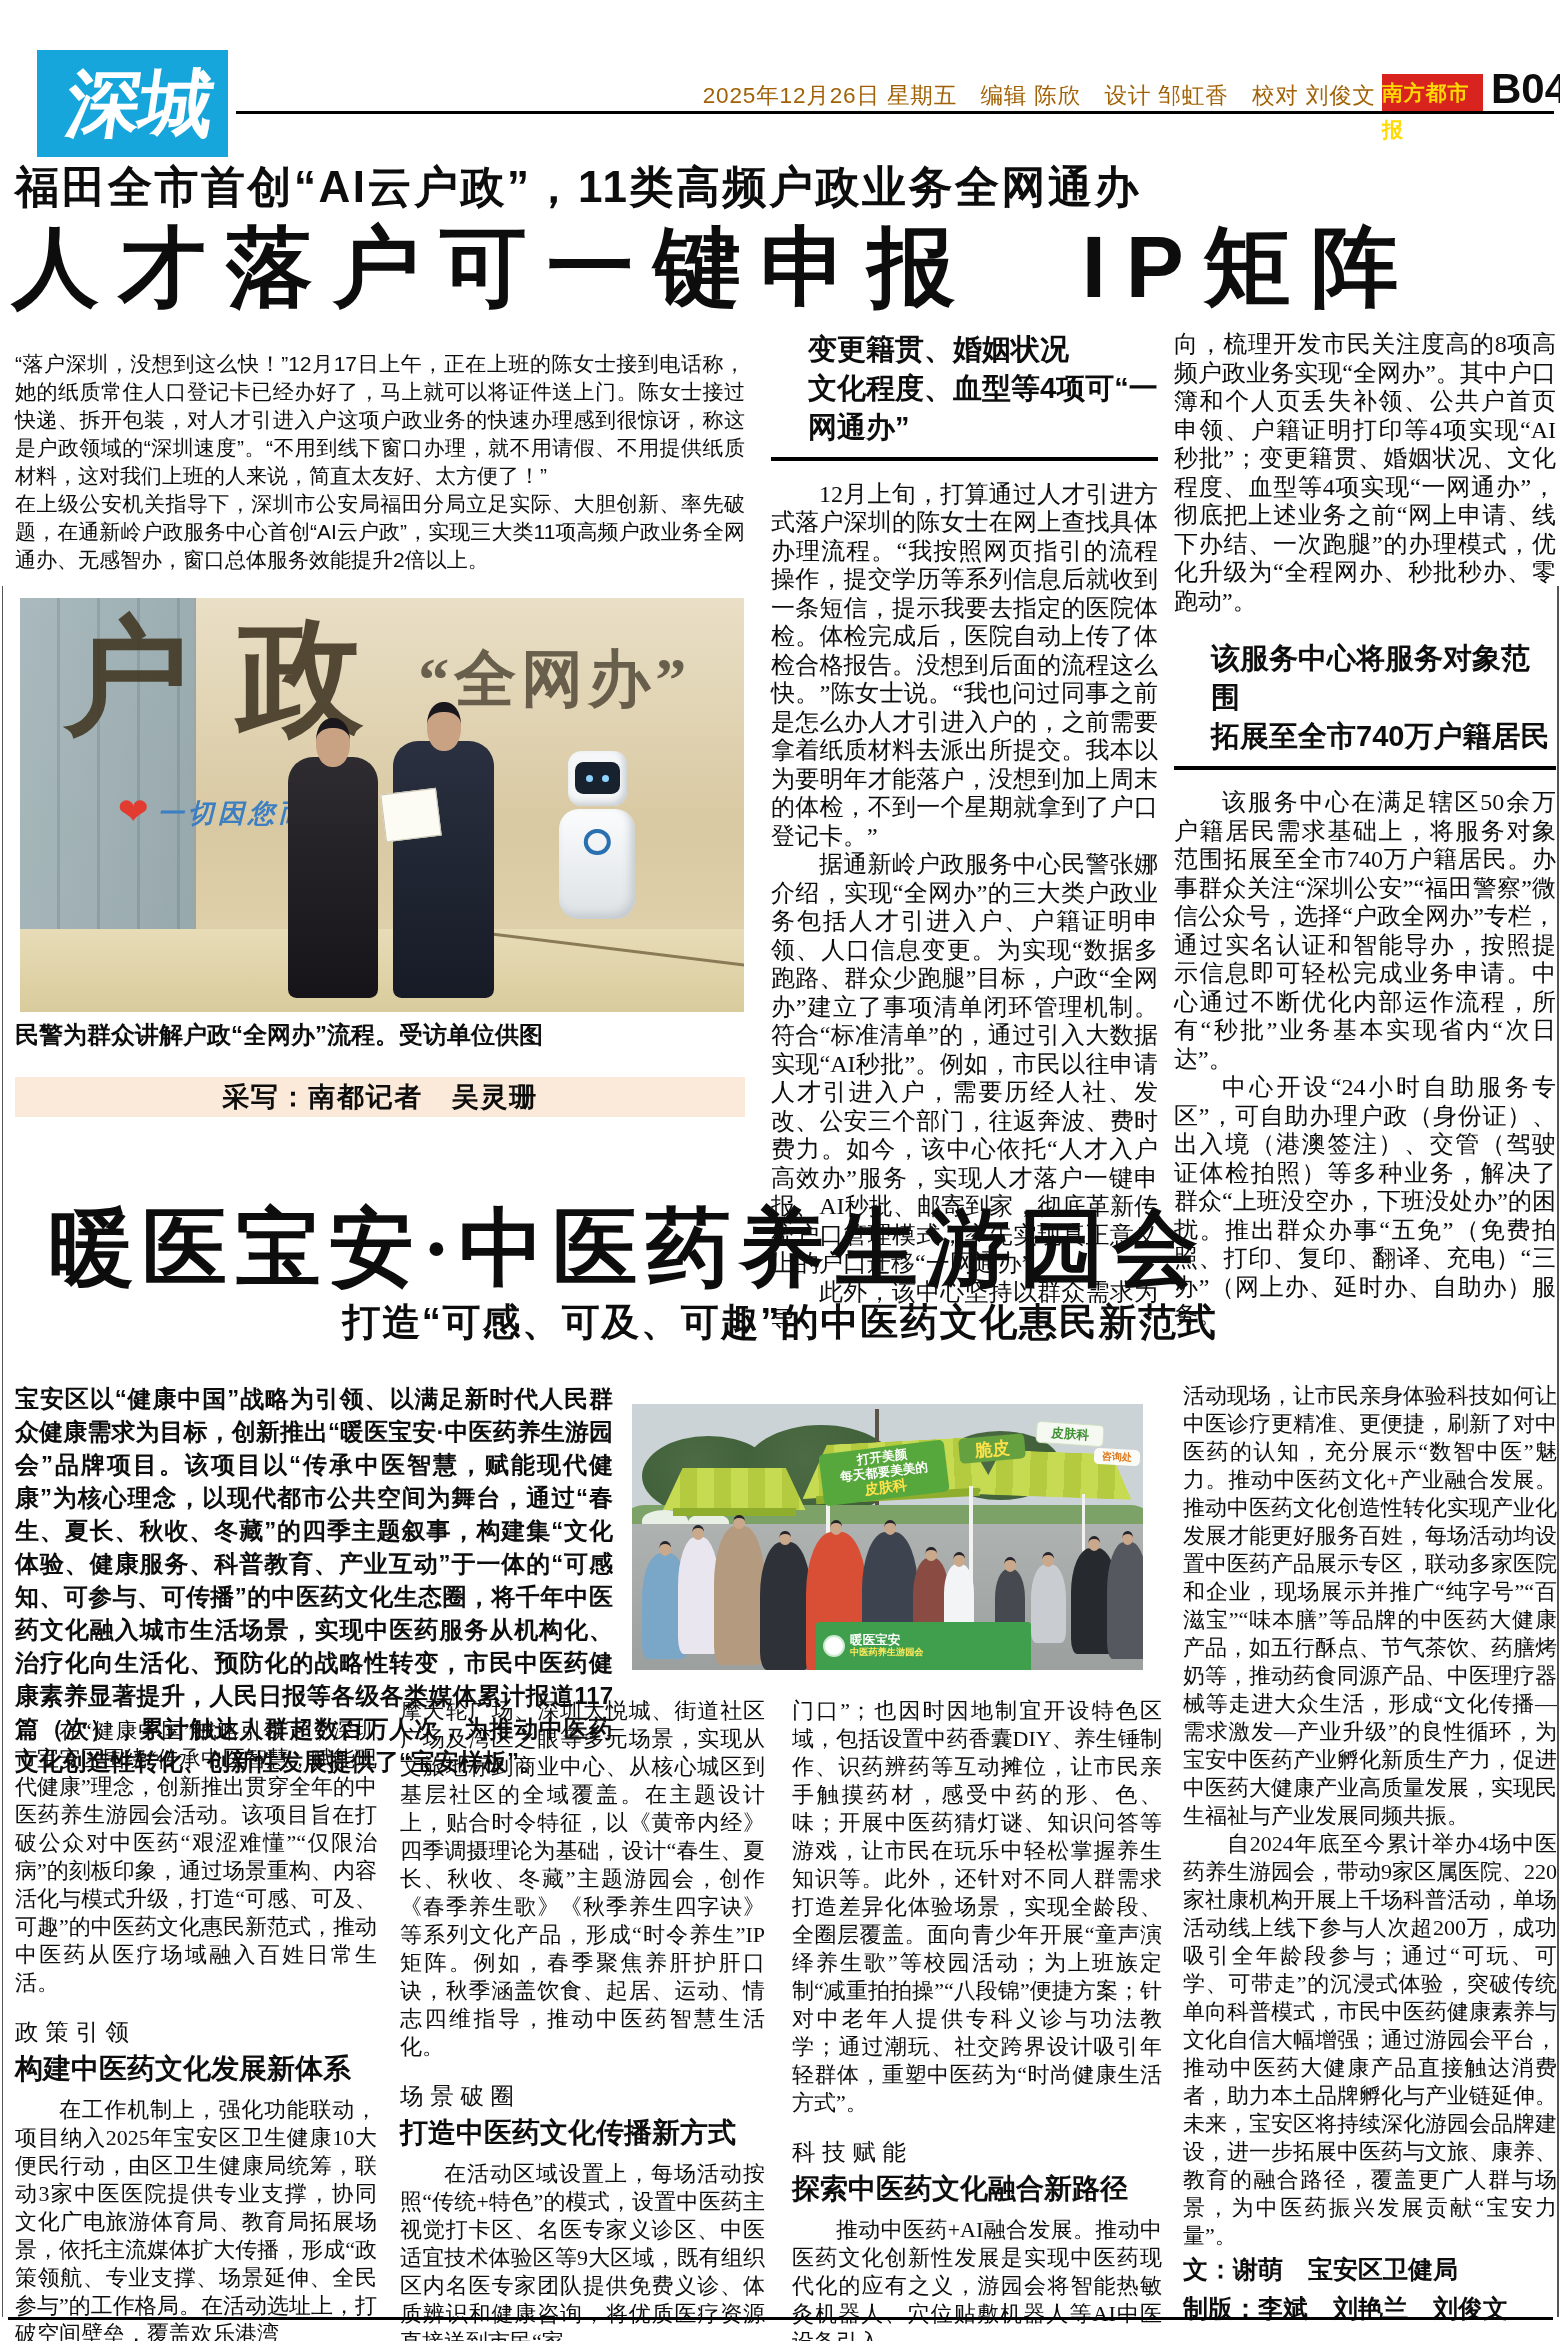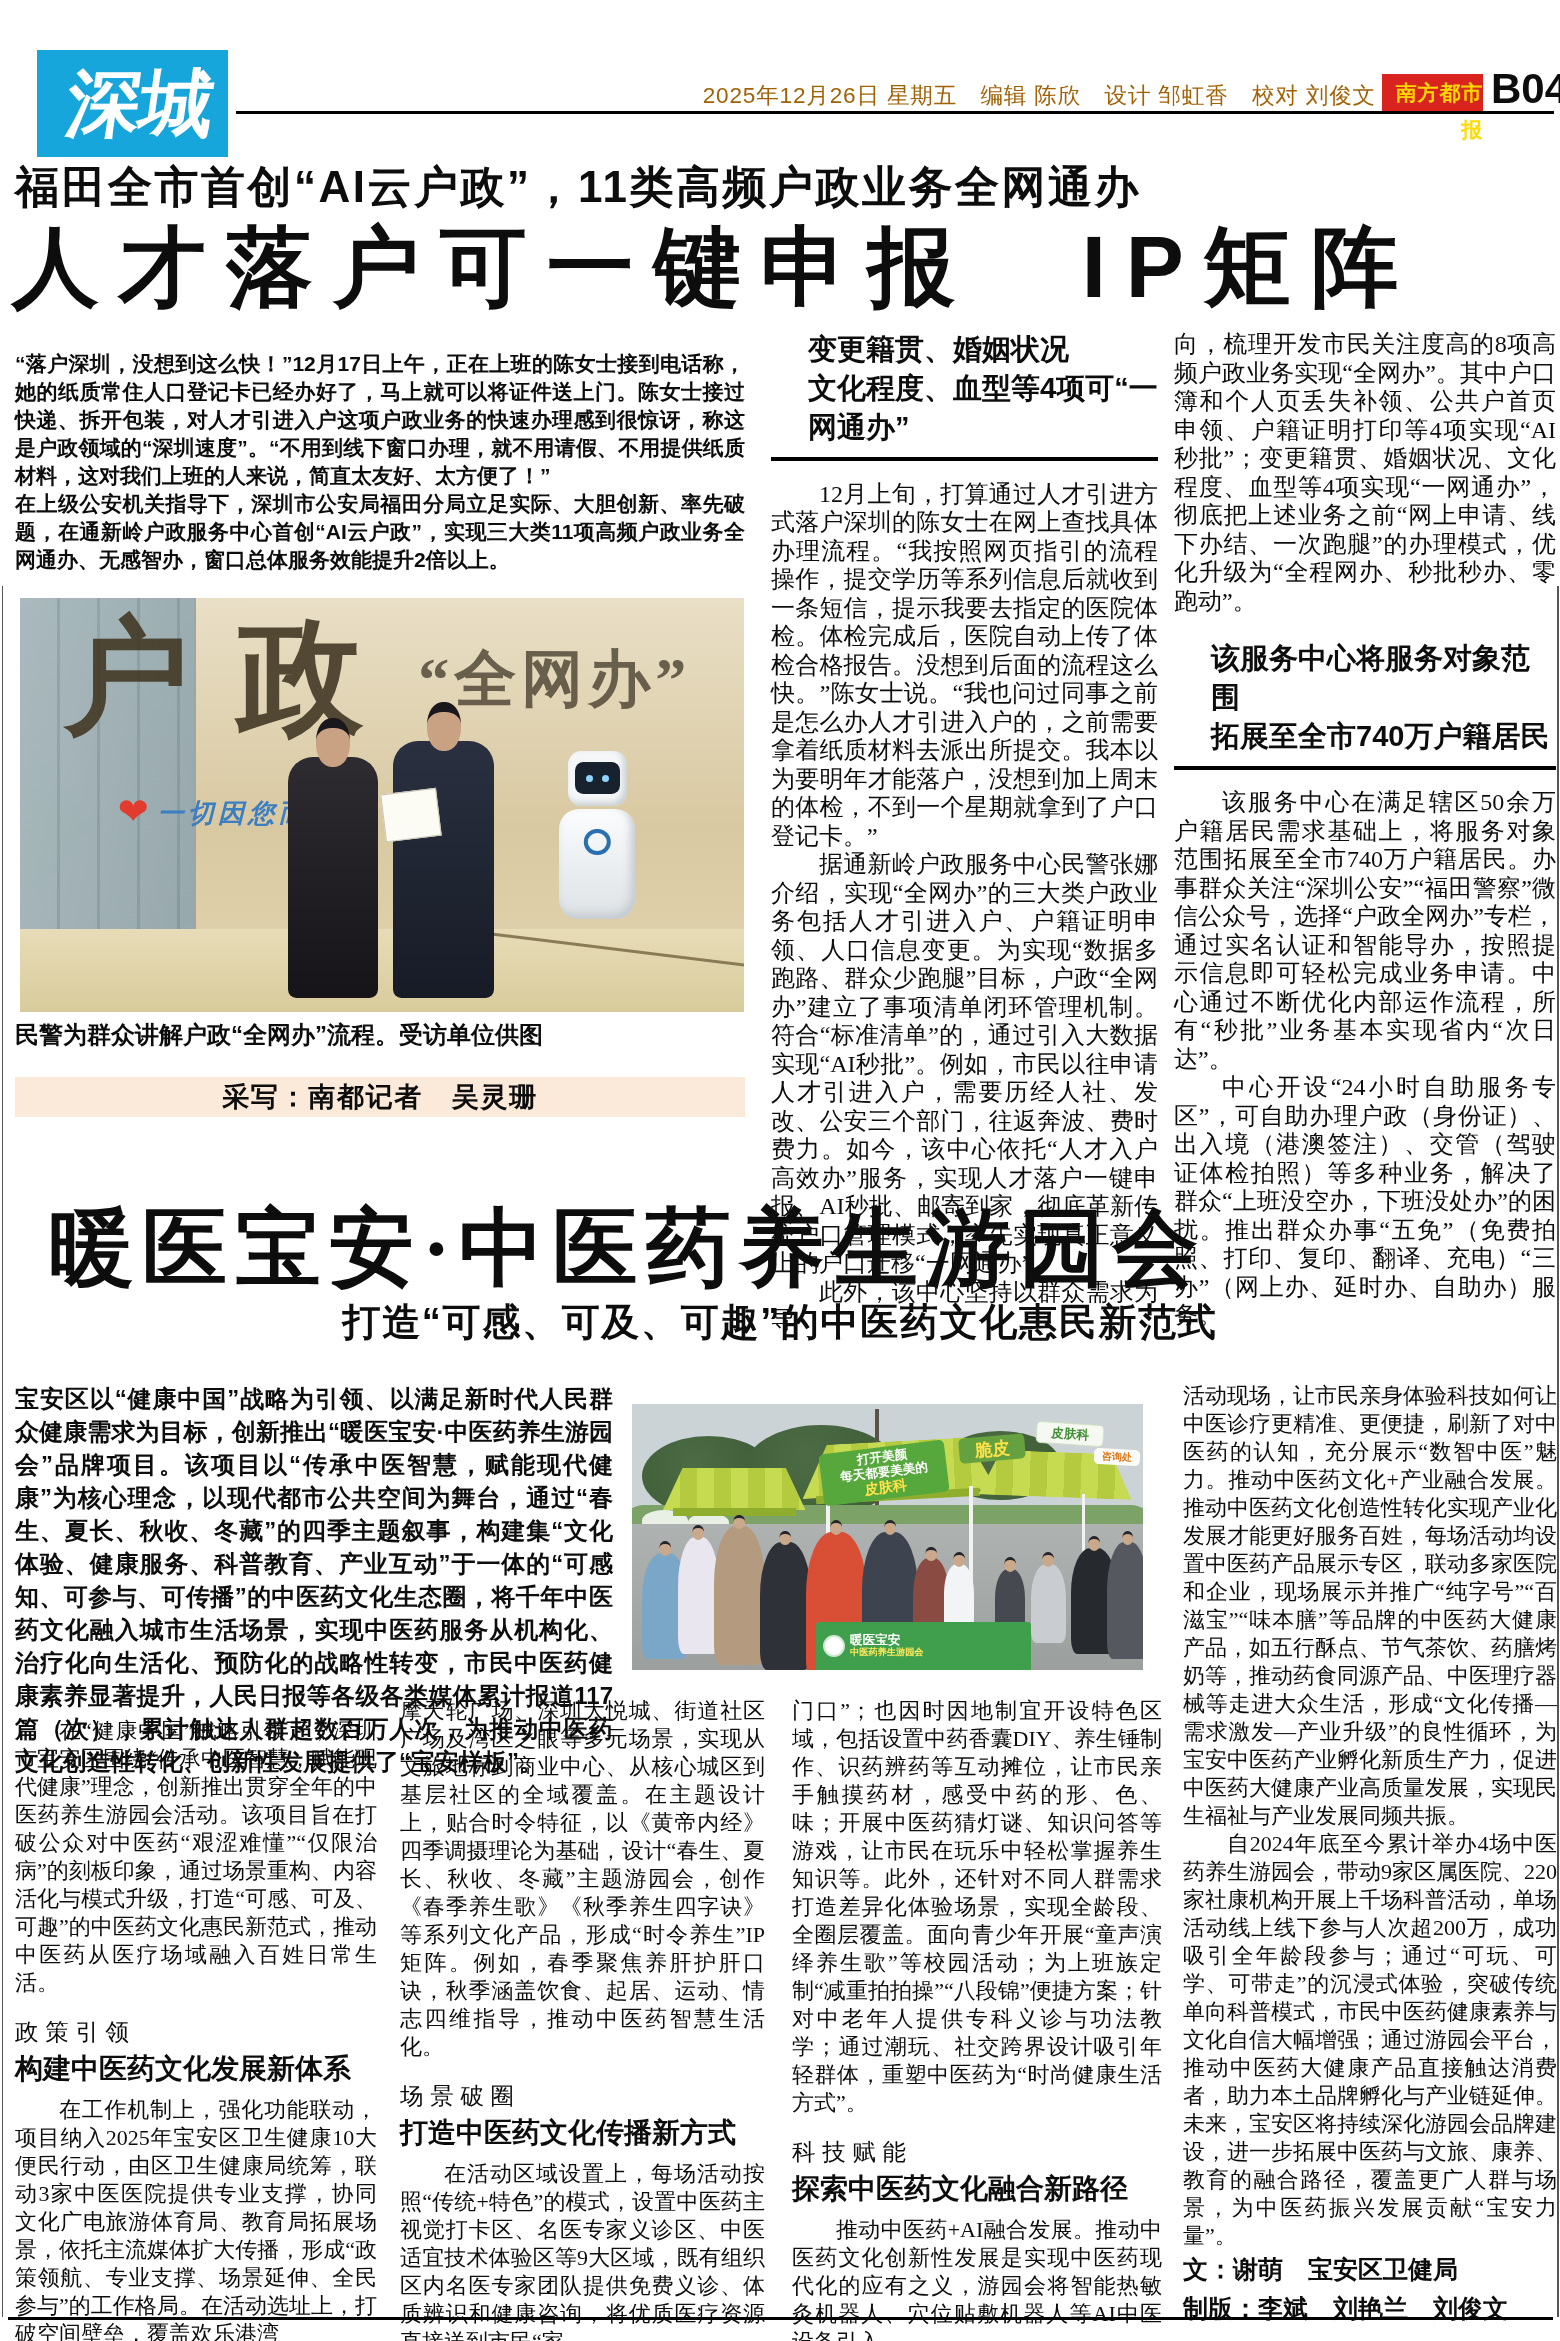--- a/index.html
+++ b/index.html
@@ -6,30 +6,30 @@
   .page{position:relative;width:1560px;height:2342px;background:#fff;overflow:hidden;
         font-family:"Liberation Serif",serif;color:#0d0d0d;}
   .abs{position:absolute;}
 
   
   .logo-box{left:37px;top:50px;width:191px;height:107px;background:#17a6db;text-align:center;}
   .logo-box span{display:inline-block;font:900 74px/107px "Liberation Sans",sans-serif;color:#fff;
         letter-spacing:-1.7px;transform:skewX(-8deg);}
   .dateline{right:184px;top:82px;font:22.6px/27px "Liberation Sans",sans-serif;color:#a16207;letter-spacing:0.8px;}
   .brand-box{left:1382px;top:74px;width:101px;height:37px;background:#d8231f;color:#ffd900;
-        font:700 21px/37px "Liberation Sans",sans-serif;text-align:right;letter-spacing:0.8px;}
+        font:700 21px/37px "Liberation Sans",sans-serif;text-align:left;letter-spacing:0.8px;}
   .page-no{left:1491px;top:64px;font:900 42px/50px "Liberation Sans",sans-serif;}
   .head-rule{left:236px;top:111px;width:1318px;height:2.5px;background:#000;}
 
   
   .a1-kicker{left:15px;top:159px;width:1466px;font:600 44px/55px "Liberation Sans",sans-serif;letter-spacing:2.5px;}
   .a1-title{left:11.7px;top:216px;width:1549px;font:900 87px/102px "Liberation Sans",sans-serif;
         letter-spacing:20px;white-space:nowrap;}
   .a1c1{left:15px;top:350px;width:730px;font:400 21px/28px "Liberation Sans",sans-serif;text-align:justify;}
-  .a1c1 p{margin:0;font-weight:bold;}
+  .a1c1 p{margin:0;}
   .a1-caption{left:15px;top:1020px;width:730px;font:600 24px/30px "Liberation Sans",sans-serif;}
   .a1-byline{left:15px;top:1077px;width:730px;height:40px;background:#fbead9;
         font:700 27px/40px "Liberation Sans",sans-serif;text-align:center;letter-spacing:1.7px;}
   .a1col{font:400 24px/28.5px "Liberation Serif",serif;text-align:justify;}
   .a1c2{left:771px;top:330px;width:387px;}
   .a1c3{left:1174px;top:330px;width:382px;}
   .a1col p{margin:0;}
   .ind{text-indent:2em;}
   .colsub{font:800 29px/39px "Liberation Sans",sans-serif;text-align:left;margin-left:37px;}
   .subrule{height:4.2px;background:#000;margin:10px 0 18.4px 0;}

